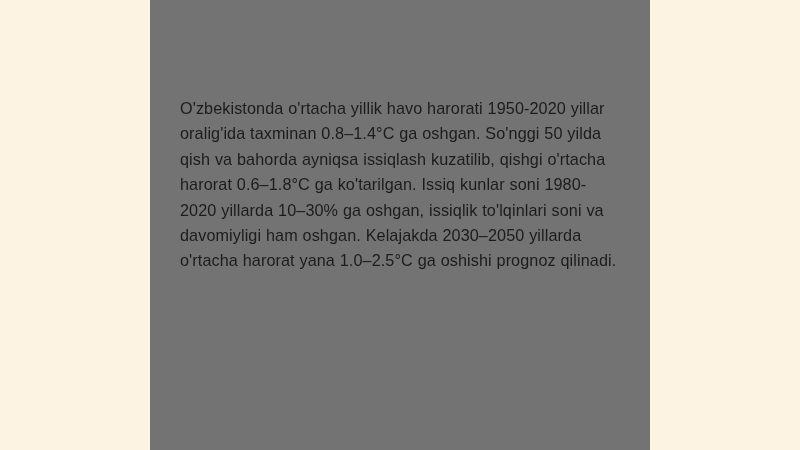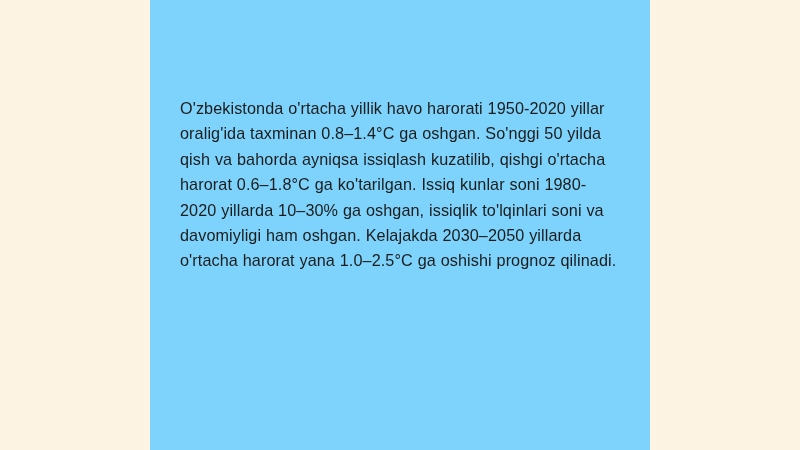--- a/index.html
+++ b/index.html
@@ -18,21 +18,21 @@
     width: 800px;
     height: 450px;
     background: #fdf3e3;
   }
   .document-sheet {
     position: absolute;
     left: 150px;
     top: 0;
     width: 500px;
     height: 450px;
-    background: #7dd3fc;
+    background: #737373;
   }
   .text-block {
     position: absolute;
     left: 30px;
     top: 96px;
     width: 440px;
   }
   .body-paragraph {
     margin: 0;
     font-size: 16.2px;

